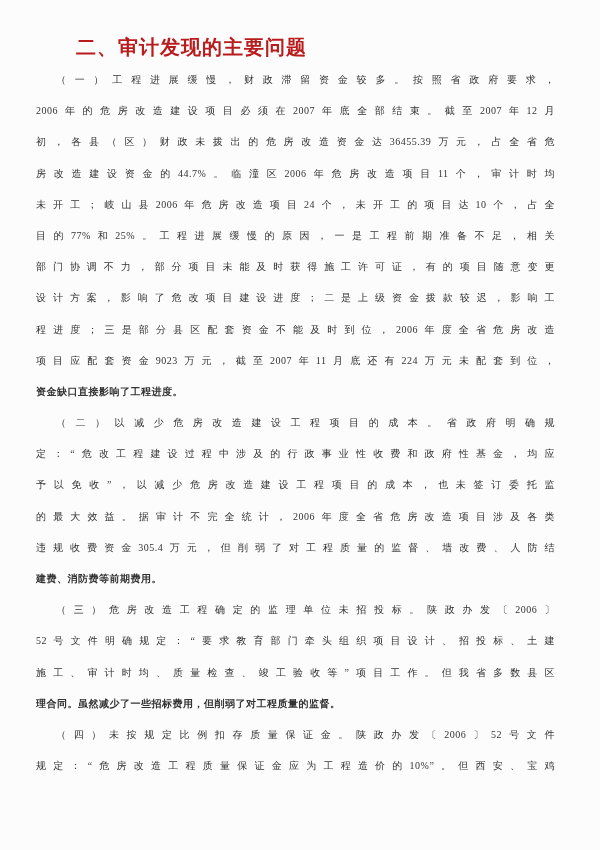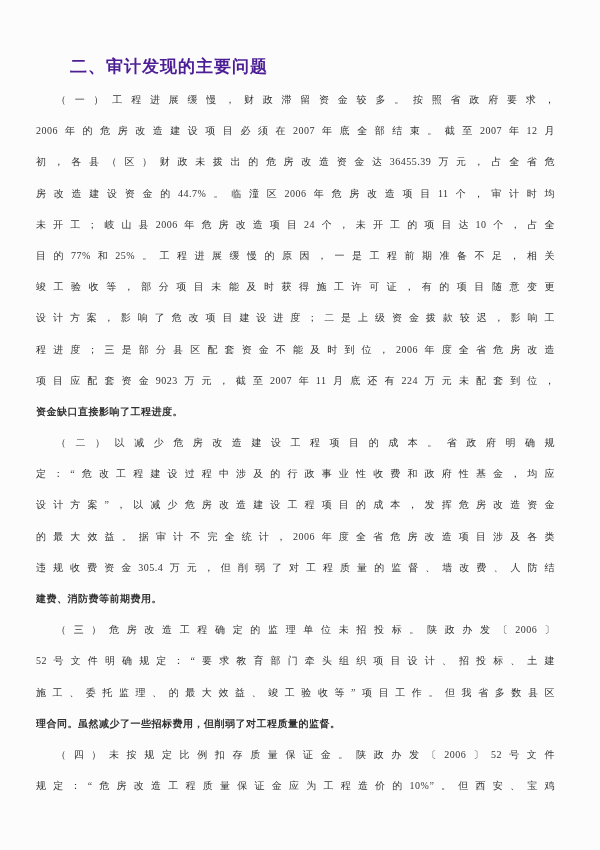--- a/index.html
+++ b/index.html
@@ -14,29 +14,28 @@
     overflow: hidden;
     font-family: "Liberation Serif", "DejaVu Serif", serif;
     color: #333333;
   }
   .content {
     padding: 30px 45px 0 36px;
   }
   .heading {
     font-family: "Liberation Sans", "DejaVu Sans", sans-serif;
     font-weight: bold;
-    font-size: 17px;
+    font-size: 20px;
     line-height: 34px;
     height: 34px;
     text-indent: 2em;
-    color: #4c1d95;
+    color: #b91c1c;
     letter-spacing: 1px;
     white-space: nowrap;
     overflow: hidden;
-    margin-top: 20px;
   }
   .para {
     margin: 0;
   }
   .line {
     font-size: 10px;
     line-height: 31.2px;
     height: 31.2px;
     overflow: hidden;
     text-align: justify;
@@ -58,38 +57,38 @@
   <div class="content">
     <div class="heading">二、审计发现的主要问题</div>
     <div>
         <div class="para">
           <div class="line first">（一）工程进展缓慢，财政滞留资金较多。按照省政府要求，</div>
           <div class="line">2006年的危房改造建设项目必须在2007年底全部结束。截至2007年12月</div>
           <div class="line">初，各县（区）财政未拨出的危房改造资金达36455.39万元，占全省危</div>
           <div class="line">房改造建设资金的44.7%。临潼区2006年危房改造项目11个，审计时均</div>
           <div class="line">未开工；岐山县2006年危房改造项目24个，未开工的项目达10个，占全</div>
           <div class="line">目的77%和25%。工程进展缓慢的原因，一是工程前期准备不足，相关</div>
-          <div class="line">竣工验收等，部分项目未能及时获得施工许可证，有的项目随意变更</div>
+          <div class="line">部门协调不力，部分项目未能及时获得施工许可证，有的项目随意变更</div>
           <div class="line">设计方案，影响了危改项目建设进度；二是上级资金拨款较迟，影响工</div>
           <div class="line">程进度；三是部分县区配套资金不能及时到位，2006年度全省危房改造</div>
           <div class="line">项目应配套资金9023万元，截至2007年11月底还有224万元未配套到位，</div>
           <div class="line natural">资金缺口直接影响了工程进度。</div>
         </div>
         <div class="para">
           <div class="line first">（二）以减少危房改造建设工程项目的成本。省政府明确规</div>
           <div class="line">定：“危改工程建设过程中涉及的行政事业性收费和政府性基金，均应</div>
-          <div class="line">设计方案”，以减少危房改造建设工程项目的成本，发挥危房改造资金</div>
+          <div class="line">予以免收”，以减少危房改造建设工程项目的成本，也未签订委托监</div>
           <div class="line">的最大效益。据审计不完全统计，2006年度全省危房改造项目涉及各类</div>
           <div class="line">违规收费资金305.4万元，但削弱了对工程质量的监督、墙改费、人防结</div>
           <div class="line natural">建费、消防费等前期费用。</div>
         </div>
         <div class="para">
           <div class="line first">（三）危房改造工程确定的监理单位未招投标。陕政办发〔2006〕</div>
           <div class="line">52号文件明确规定：“要求教育部门牵头组织项目设计、招投标、土建</div>
-          <div class="line">施工、委托监理、的最大效益、竣工验收等”项目工作。但我省多数县区</div>
+          <div class="line">施工、审计时均、质量检查、竣工验收等”项目工作。但我省多数县区</div>
           <div class="line natural">理合同。虽然减少了一些招标费用，但削弱了对工程质量的监督。</div>
         </div>
         <div class="para">
           <div class="line first">（四）未按规定比例扣存质量保证金。陕政办发〔2006〕52号文件</div>
           <div class="line">规定：“危房改造工程质量保证金应为工程造价的10%”。但西安、宝鸡</div>
         </div>
       </div>
   </div>
 </div>
 

